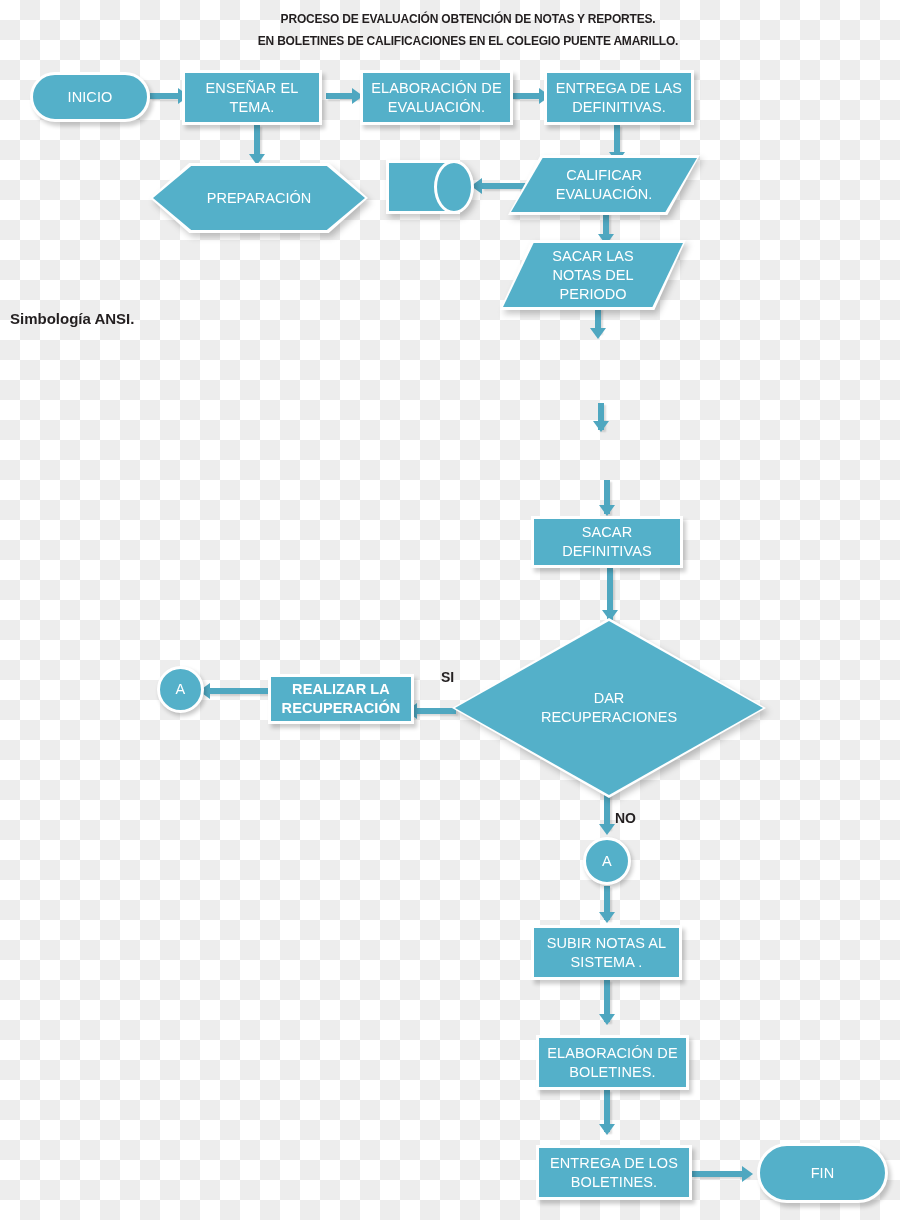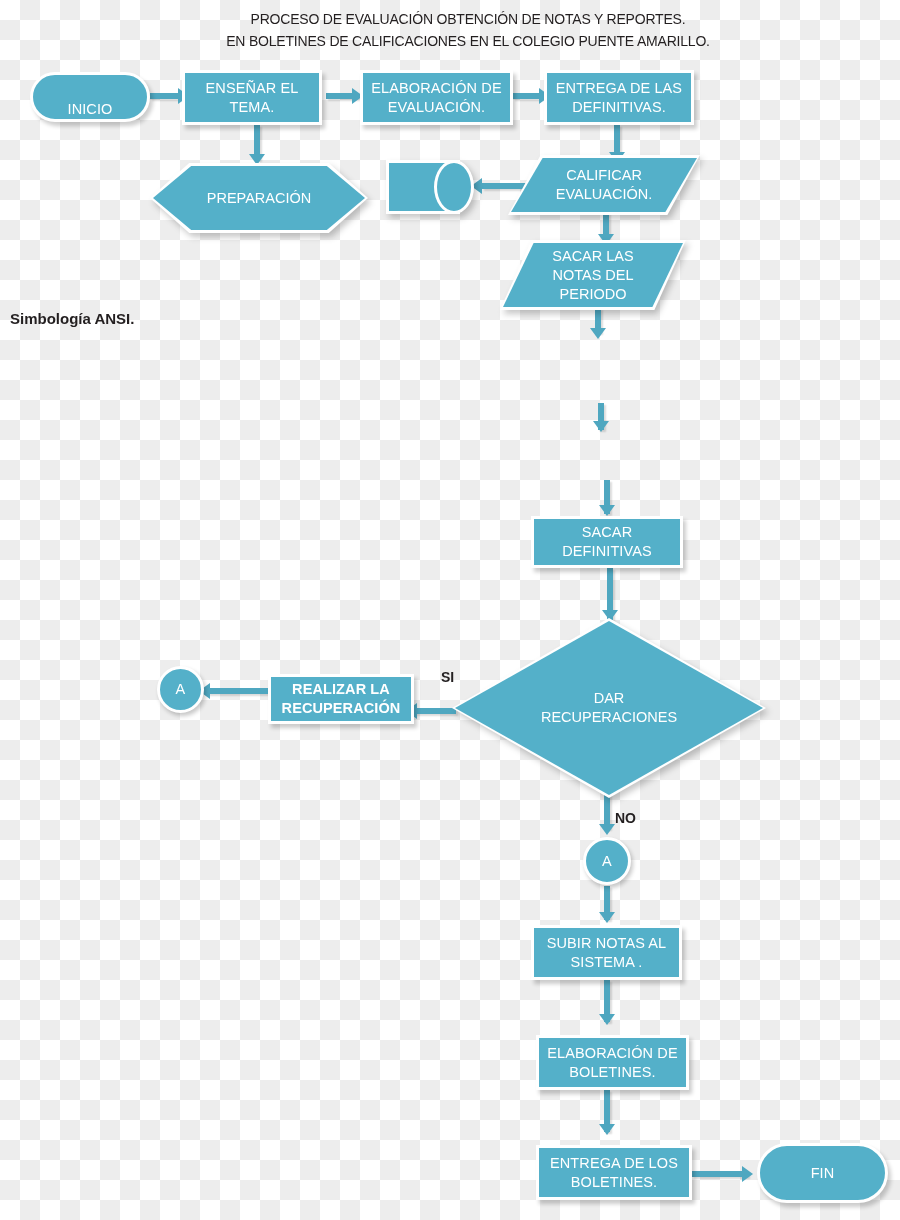--- a/index.html
+++ b/index.html
@@ -13,21 +13,21 @@
     background-size:40px 40px;
     background-position:0 0,20px 20px;
     overflow:hidden;
   }
   #stage{position:relative;width:900px;height:1220px;}
 
   
   .title{
     position:absolute;left:0;right:0;top:8px;
     text-align:center;
-    font-size:14px;font-weight:normal;color:#231f20;
+    font-size:12px;font-weight:bold;color:#231f20;
     letter-spacing:-0.2px;line-height:22px;padding-left:36px;
   }
   .title .ln{display:block;}
   .ansi{
     position:absolute;left:10px;top:310px;
     font-size:15px;font-weight:bold;color:#231f20;
   }
 
   
   .node{
@@ -149,21 +149,21 @@
 
   <div class="conn sh" style="left:604px;top:1090px;width:6px;height:42px;"></div>
   <div class="arrow arr-down" style="left:599px;top:1124px;"></div>
 
   <div class="conn sh" style="left:692px;top:1171px;width:56px;height:6px;"></div>
   <div class="arrow arr-right" style="left:742px;top:1166px;"></div>
 
   <div class="edge-label" style="left:441px;top:669px;">SI</div>
   <div class="edge-label" style="left:615px;top:810px;">NO</div>
 
-  <div class="node stadium" style="left:30px;top:72px;width:120px;height:50px;align-items:flex-end;"><span>INICIO</span></div>
+  <div class="node stadium" style="left:30px;top:72px;width:120px;height:50px;"><span>INICIO</span></div>
 
   <div class="node rect" style="left:182px;top:70px;width:140px;height:55px;align-items:center;"><span>ENSEÑAR EL
 TEMA.</span></div>
 
   <div class="node rect" style="left:360px;top:70px;width:153px;height:55px;"><span>ELABORACIÓN DE
 EVALUACIÓN.</span></div>
 
   <div class="node rect" style="left:544px;top:70px;width:150px;height:55px;"><span>ENTREGA DE LAS
 DEFINITIVAS.</span></div>
 

